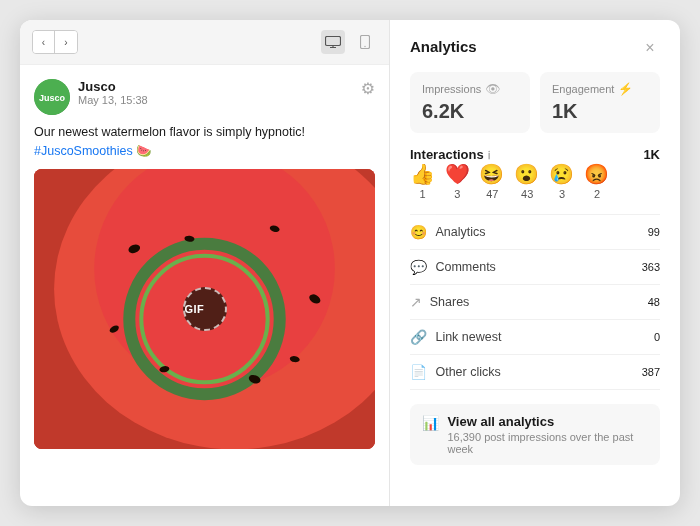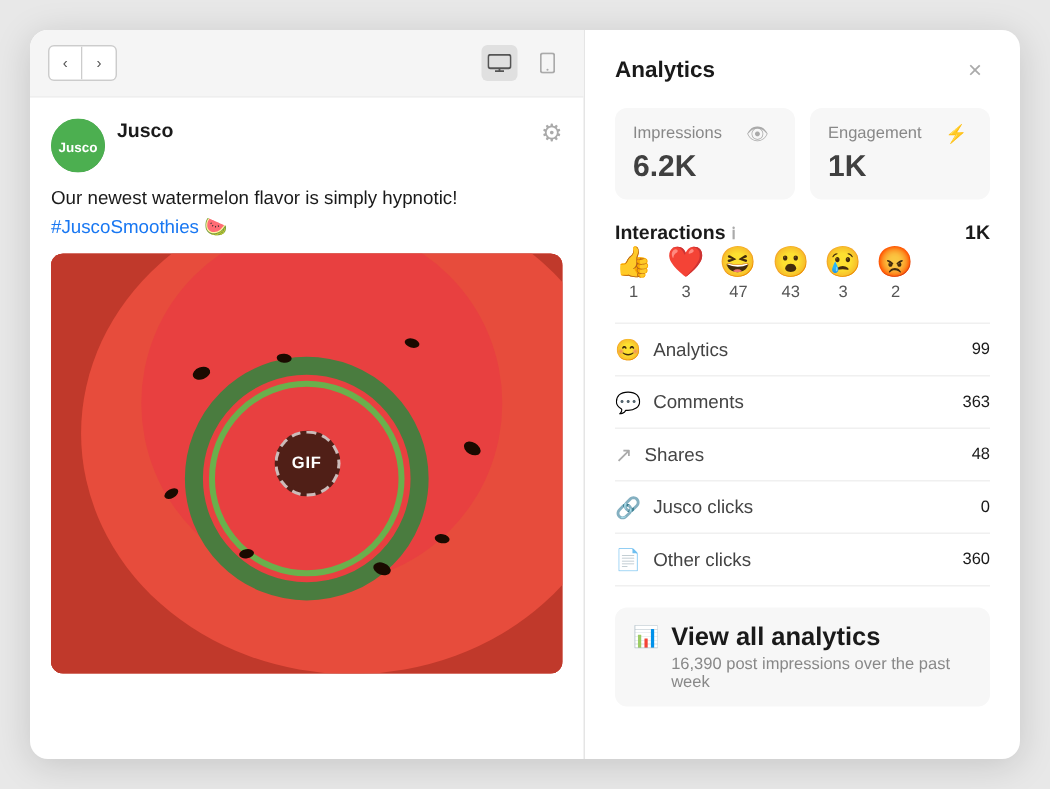--- a/index.html
+++ b/index.html
@@ -143,21 +143,21 @@
     }
     .gif-badge {
       position: absolute;
       top: 50%;
       left: 50%;
       transform: translate(-50%, -50%);
       width: 44px; height: 44px;
       border-radius: 50%;
       background: rgba(30,20,10,0.75);
       border: 2px dashed rgba(255,255,255,0.7);
-      display: flex; align-items: center; justify-content: center;
+      display: flex; align-items: center; justify-content: flex-start;
       color: #fff;
       font-size: 11px;
       font-weight: bold;
       letter-spacing: 0.5px;
     }
 
     
     .right-panel {
       flex: 1;
       padding: 18px 20px;
@@ -191,21 +191,21 @@
       flex: 1;
       background: #f7f7f7;
       border-radius: 8px;
       padding: 10px 12px;
     }
     .metric-label {
       font-size: 11px;
       color: #888;
       display: flex;
       align-items: center;
-      gap: 16px;
+      gap: 4px;
       margin-bottom: 4px;
     }
     .metric-value {
       font-size: 20px;
       font-weight: 700;
       color: #404040;
     }
     .metric-icon {
       font-size: 12px;
       color: #aaa;
@@ -273,21 +273,21 @@
       gap: 8px;
       background: #f7f7f7;
       border-radius: 8px;
       padding: 10px 12px;
       margin-top: 14px;
       cursor: pointer;
     }
     .view-analytics-icon { font-size: 14px; color: #555; margin-top: 1px; }
     .view-analytics-content {}
     .view-analytics-title {
-      font-size: 17px;
+      font-size: 13px;
       font-weight: 600;
       color: #1a1a1a;
     }
     .view-analytics-sub {
       font-size: 11px;
       color: #888;
       margin-top: 2px;
     }
   </style>
 </head>
@@ -323,20 +323,21 @@
         <div class="avatar">
           <div class="avatar-inner">
             <svg width="36" height="36" viewBox="0 0 36 36">
               <circle cx="18" cy="18" r="18" fill="#4caf50"></circle>
               <text x="18" y="22" text-anchor="middle" font-size="9" fill="white" font-weight="bold" font-family="sans-serif">Jusco</text>
             </svg>
           </div>
         </div>
         <div class="post-meta">
           <div class="post-name">Jusco</div>
+          <div class="post-date">May 13, 15:38</div>
         </div>
         <div class="post-options">⚙</div>
       </div>
 
       <div class="post-text">
         <span>Our newest watermelon flavor is simply hypnotic!</span><br>
         <span class="post-hashtag">#JuscoSmoothies 🍉</span>
       </div>
 
       <div class="post-image">
@@ -445,30 +446,30 @@
         <div class="stat-row">
     <div class="stat-left">
       <span class="stat-icon">↗</span>
       <span>Shares</span>
     </div>
     <span class="stat-value">48</span>
   </div>
         <div class="stat-row">
     <div class="stat-left">
       <span class="stat-icon">🔗</span>
-      <span>Jusco clicks</span>
+      <span>Link newest</span>
     </div>
     <span class="stat-value">0</span>
   </div>
         <div class="stat-row">
     <div class="stat-left">
       <span class="stat-icon">📄</span>
       <span>Other clicks</span>
     </div>
-    <span class="stat-value">360</span>
+    <span class="stat-value">387</span>
   </div>
       </div>
 
     <div class="view-analytics">
       <div class="view-analytics-icon">📊</div>
       <div class="view-analytics-content">
         <div class="view-analytics-title">View all analytics</div>
         <div class="view-analytics-sub">16,390 post impressions over the past week</div>
       </div>
     </div>

